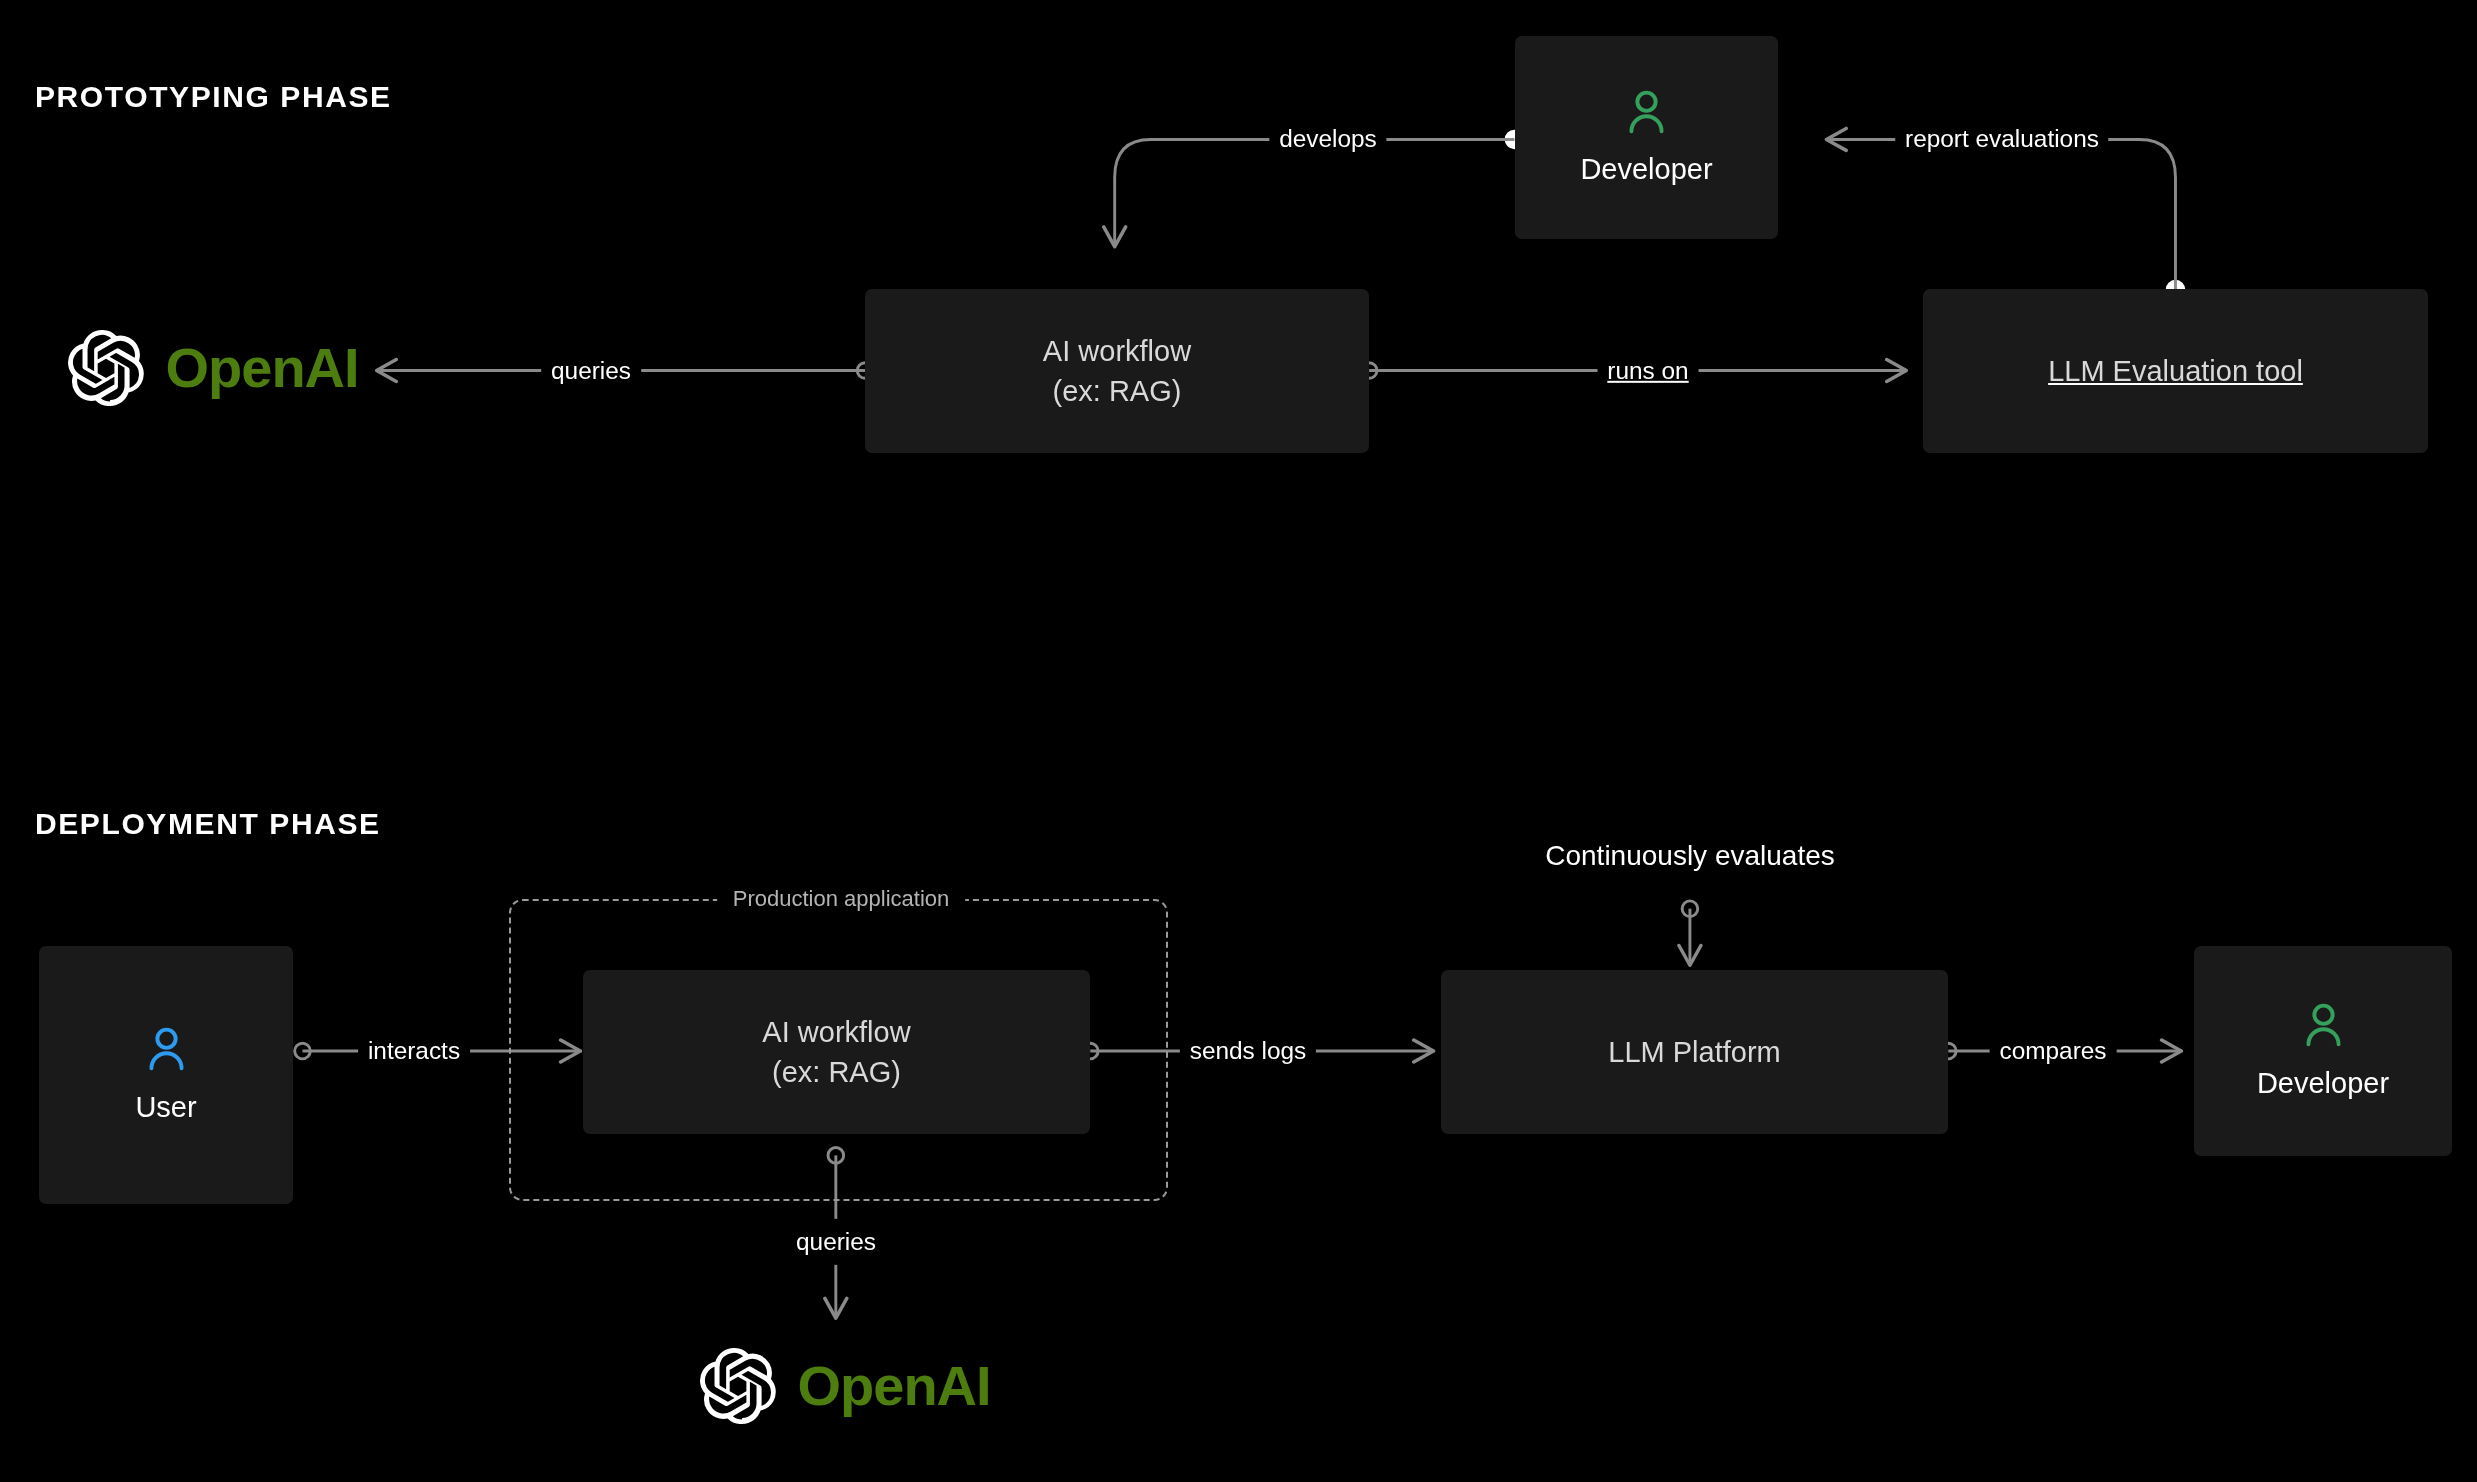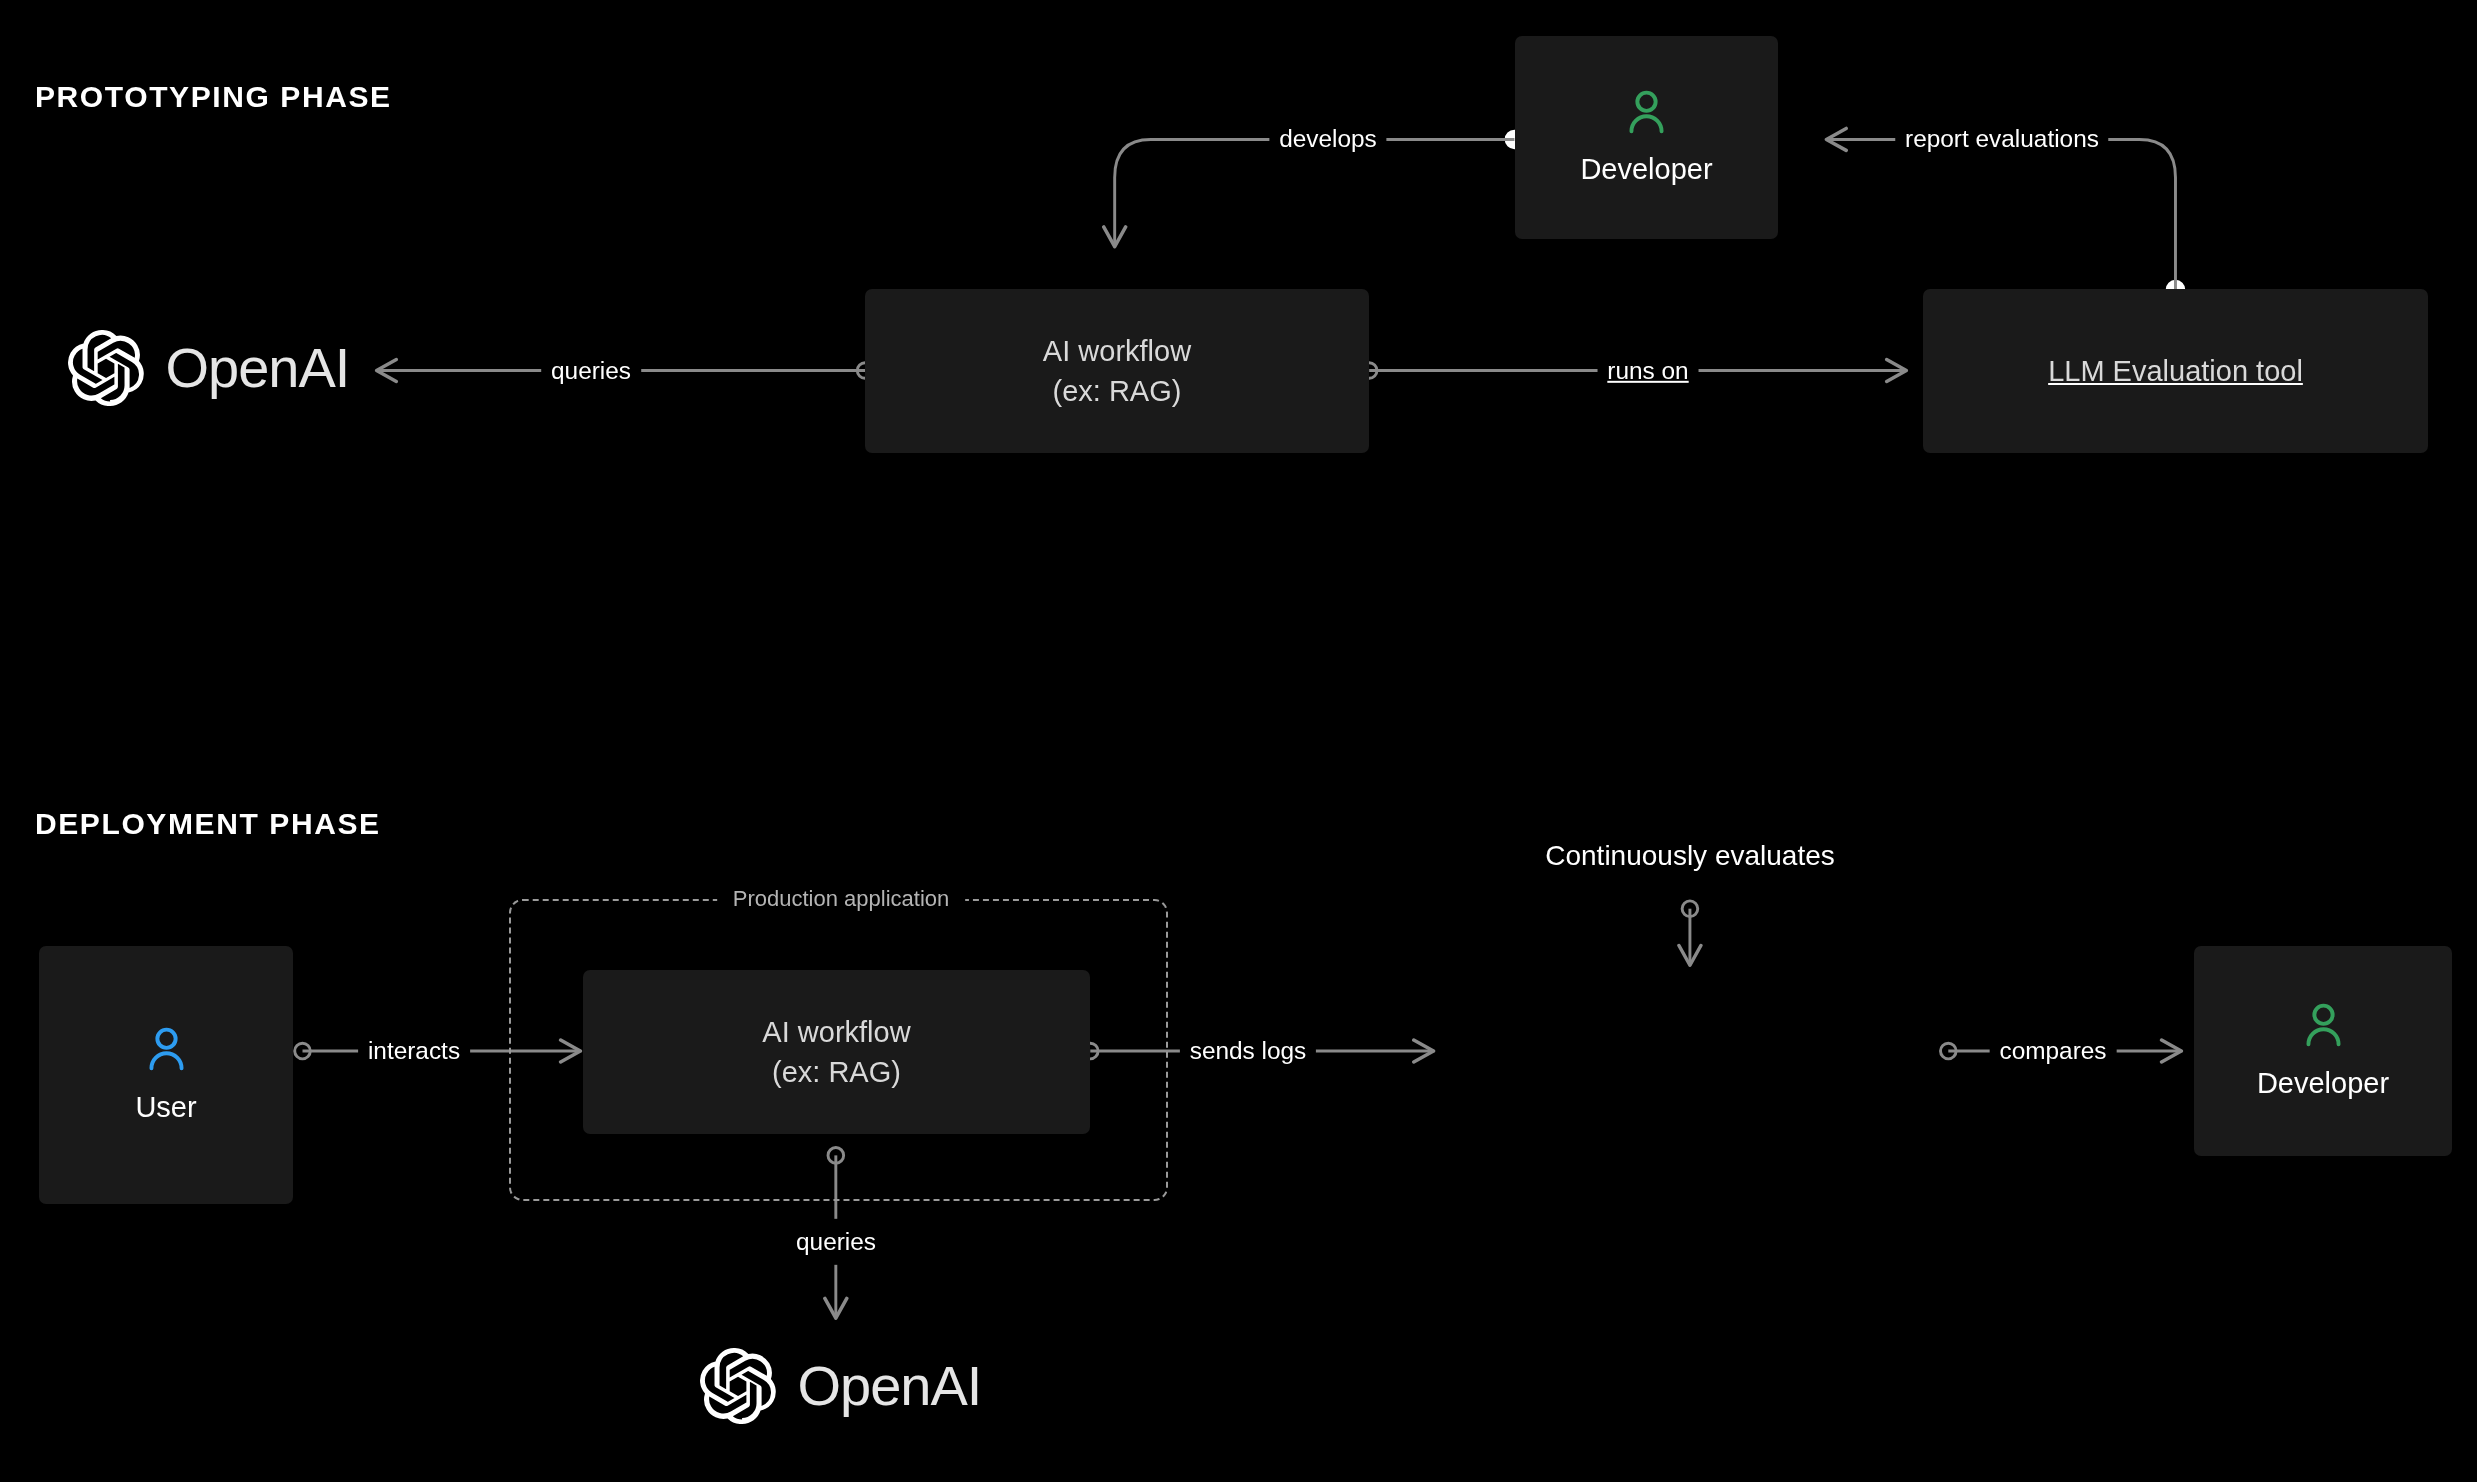--- a/index.html
+++ b/index.html
@@ -36,21 +36,21 @@
   .group-title{
     position:absolute;background:#000;color:#b4b4b4;font-size:22px;
     padding:0 15.6px;white-space:nowrap;transform:translate(-50%,-50%);
   }
   .note-title{
     position:absolute;color:#ffffff;font-size:28px;font-weight:400;white-space:nowrap;
     transform:translate(-50%,0);
   }
   .openai-logo{position:absolute;display:flex;align-items:center;gap:21.5px;}
   .openai-word{
-    color:#e5e5e5;font-size:56px;font-weight:400;letter-spacing:-1px;line-height:1;
+    color:#4d7c0f;font-size:56px;font-weight:700;letter-spacing:-1px;line-height:1;
   }
 </style>
 </head>
 <body>
 
 <div id="stage">
 
   <svg class="layer" viewBox="0 0 2540 1520" xmlns="http://www.w3.org/2000/svg">
     <defs>
       <marker id="arrow" viewBox="0 0 12 12" refX="10" refY="6" markerWidth="9" markerHeight="9" orient="auto-start-reverse">
@@ -130,20 +130,23 @@
       <path d="M3.6 23.5a8.4 8.4 0 0 1 16.8 0" fill="none" stroke="#2d9cf0" stroke-width="2.2" stroke-linecap="round"></path>
     </svg>
     <div class="actor-label">User</div>
   </div>
 
   <div class="node" style="left:583px;top:970px;width:507px;height:164px;">
     <div class="node-label">AI workflow
 (ex: RAG)</div>
   </div>
 
+  <div class="node" style="left:1441px;top:970px;width:507px;height:164px;">
+    <div class="node-label">LLM Platform</div>
+  </div>
 
   <div class="node" style="left:2194px;top:946px;width:258px;height:210px;">
     <svg class="person-icon" width="43" height="47" viewBox="0 0 24 26">
       <circle cx="12" cy="7" r="5.1" fill="none" stroke="#34a05c" stroke-width="2.2"></circle>
       <path d="M3.6 23.5a8.4 8.4 0 0 1 16.8 0" fill="none" stroke="#34a05c" stroke-width="2.2" stroke-linecap="round"></path>
     </svg>
     <div class="actor-label">Developer</div>
   </div>
 
   <div class="openai-logo" style="left:700px;top:1348px;">

